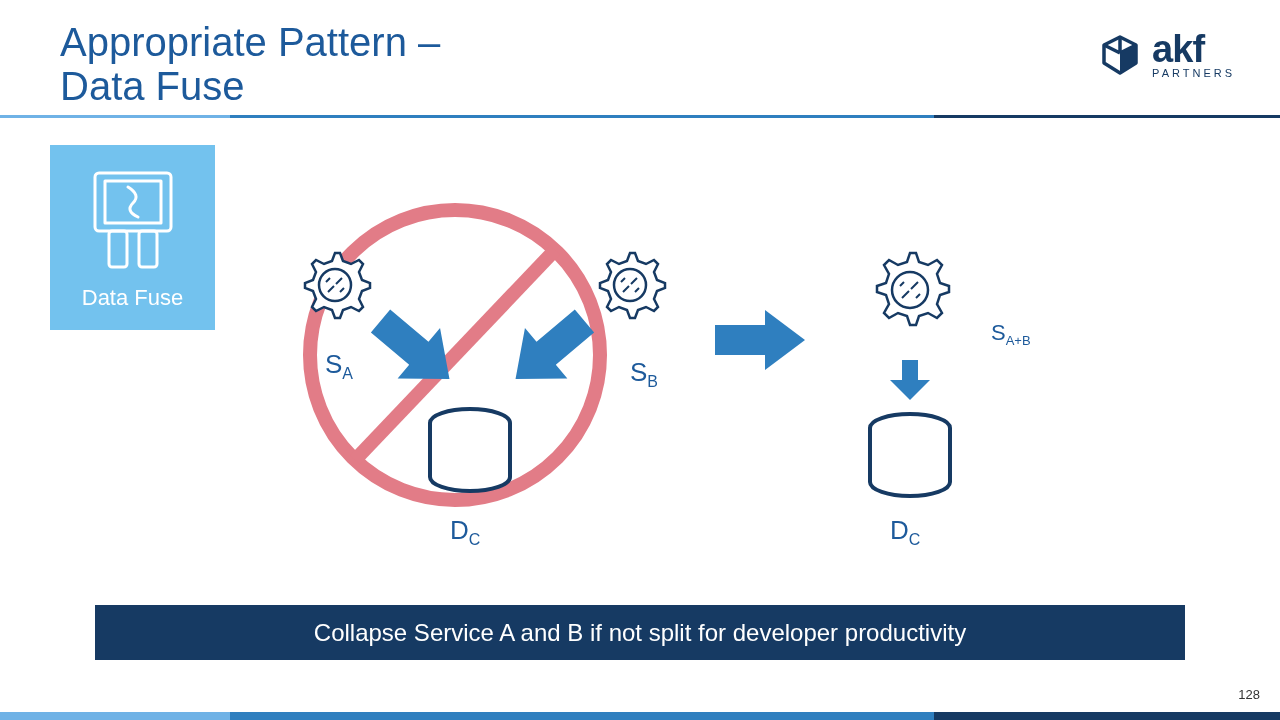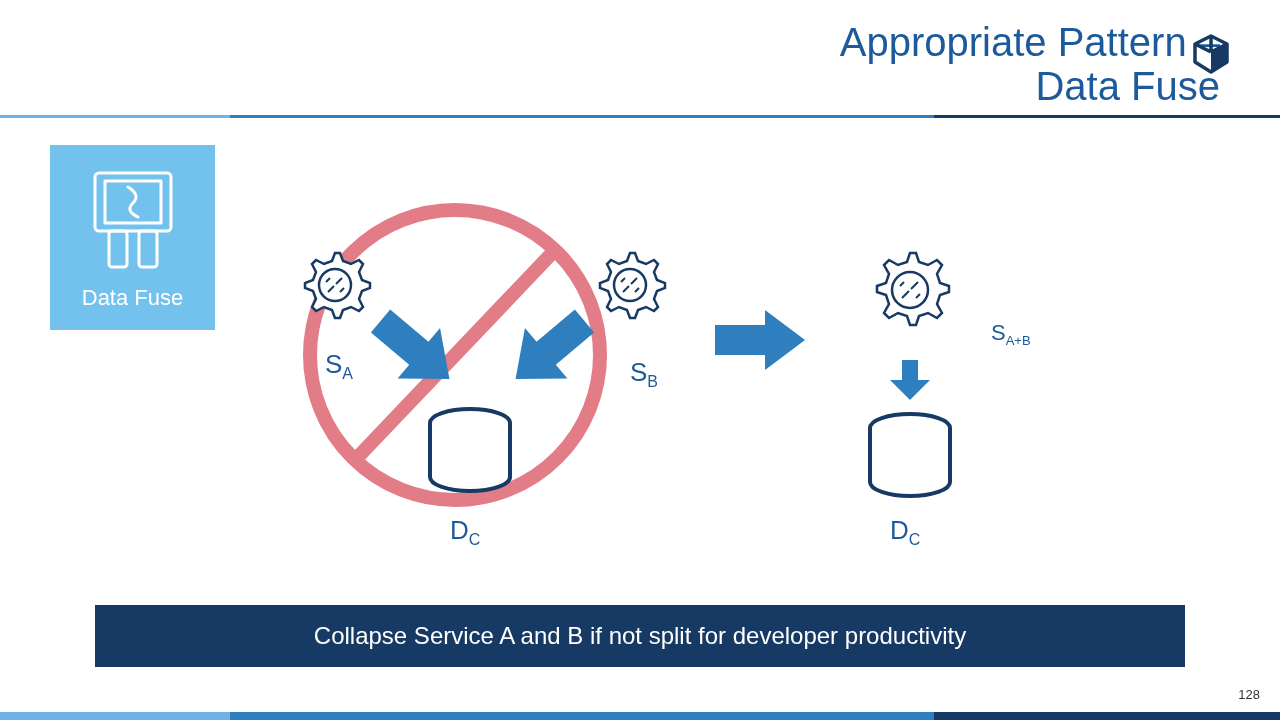--- a/index.html
+++ b/index.html
@@ -14,21 +14,20 @@
   .header {
     position: relative;
     padding: 20px 60px 10px 60px;
     height: 115px;
   }
   .title {
     font-size: 40px;
     color: #1d5a9b;
     font-weight: 400;
     line-height: 1.1;
-    text-align: right;
   }
   .logo {
     position: absolute;
     right: 45px;
     top: 30px;
     display: flex;
     align-items: center;
     gap: 8px;
   }
   .logo-text {
@@ -92,21 +91,21 @@
     font-size: 26px;
     color: #1d5a9b;
   }
   .label sub { font-size: 16px; }
 
   .bottom-bar {
     position: absolute;
     left: 95px;
     right: 95px;
     top: 605px;
-    height: 62px;
+    height: 55px;
     background: #163a63;
     color: #fff;
     display: flex;
     align-items: center;
     justify-content: center;
     font-size: 24px;
   }
 
   .page-number {
     position: absolute;
@@ -134,20 +133,24 @@
     <span>Data Fuse</span>
   </div>
   <div class="logo">
     <svg width="48" height="48" viewBox="0 0 48 48">
       <g fill="none" stroke="#163a63" stroke-width="3.5" stroke-linejoin="round">
         <path d="M24 6 L40 14 L40 32 L24 42 L8 32 L8 14 Z"></path>
         <path d="M24 6 L24 22 M8 14 L24 22 M40 14 L24 22"></path>
       </g>
       <path d="M24 22 L40 14 L40 32 L24 42 Z" fill="#163a63"></path>
     </svg>
+    <div class="logo-text">
+      <span class="logo-akf">akf</span>
+      <span class="logo-partners">PARTNERS</span>
+    </div>
   </div>
 </div>
 
 <div class="divider">
   <div class="divider-light"></div>
   <div class="divider-med"></div>
   <div class="divider-dark"></div>
 </div>
 
 <div class="pattern-card">

